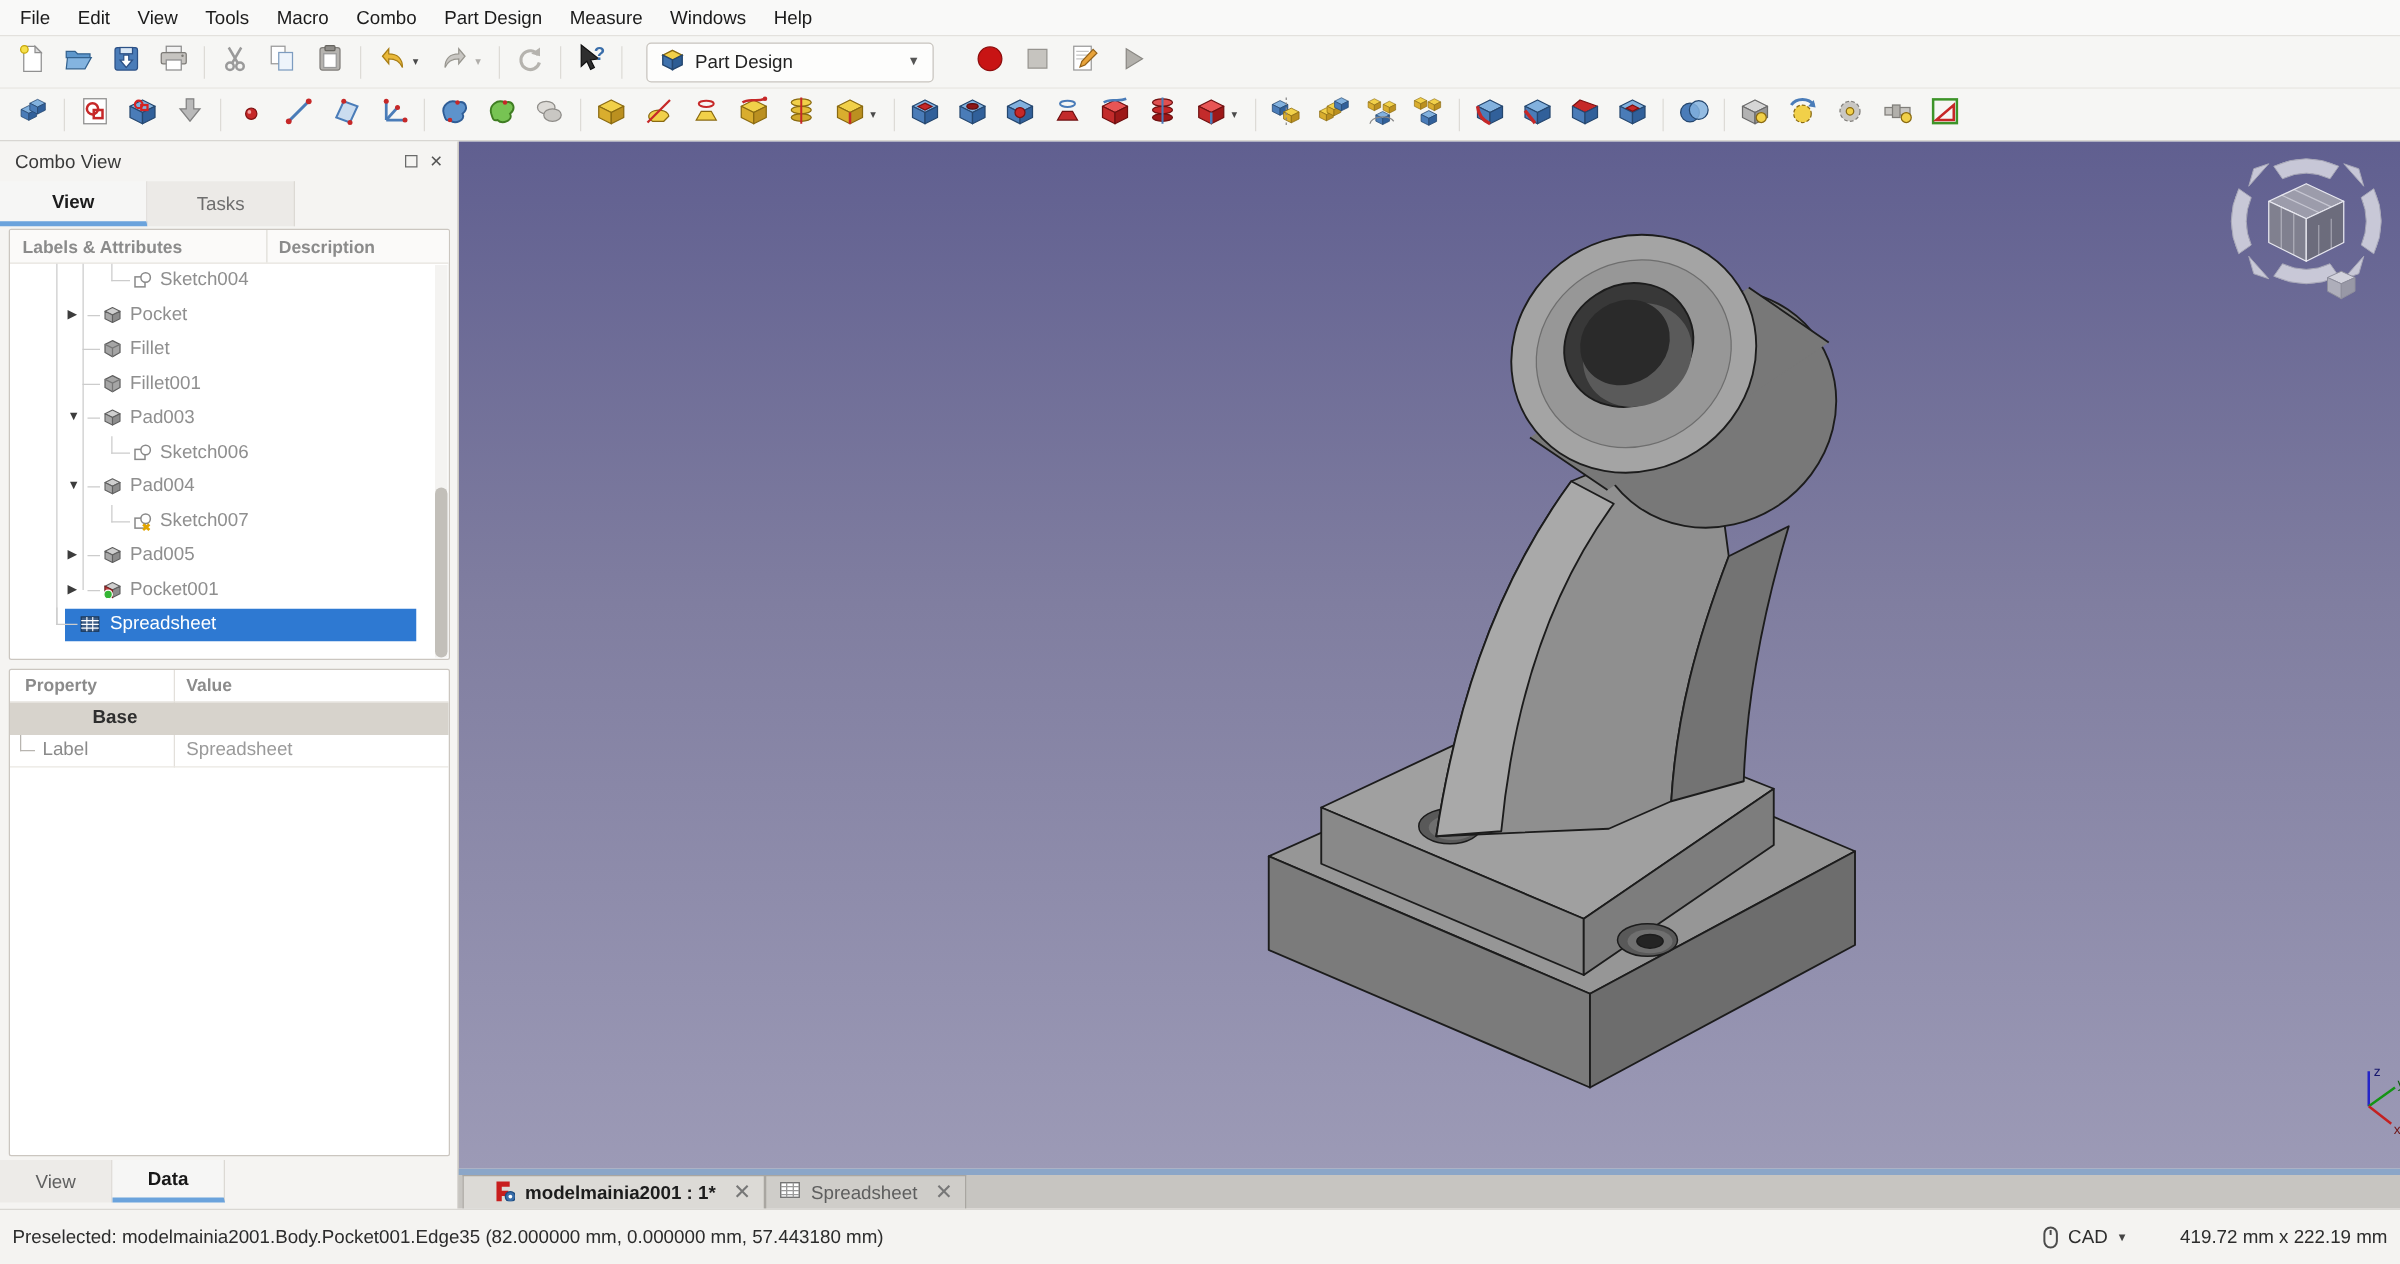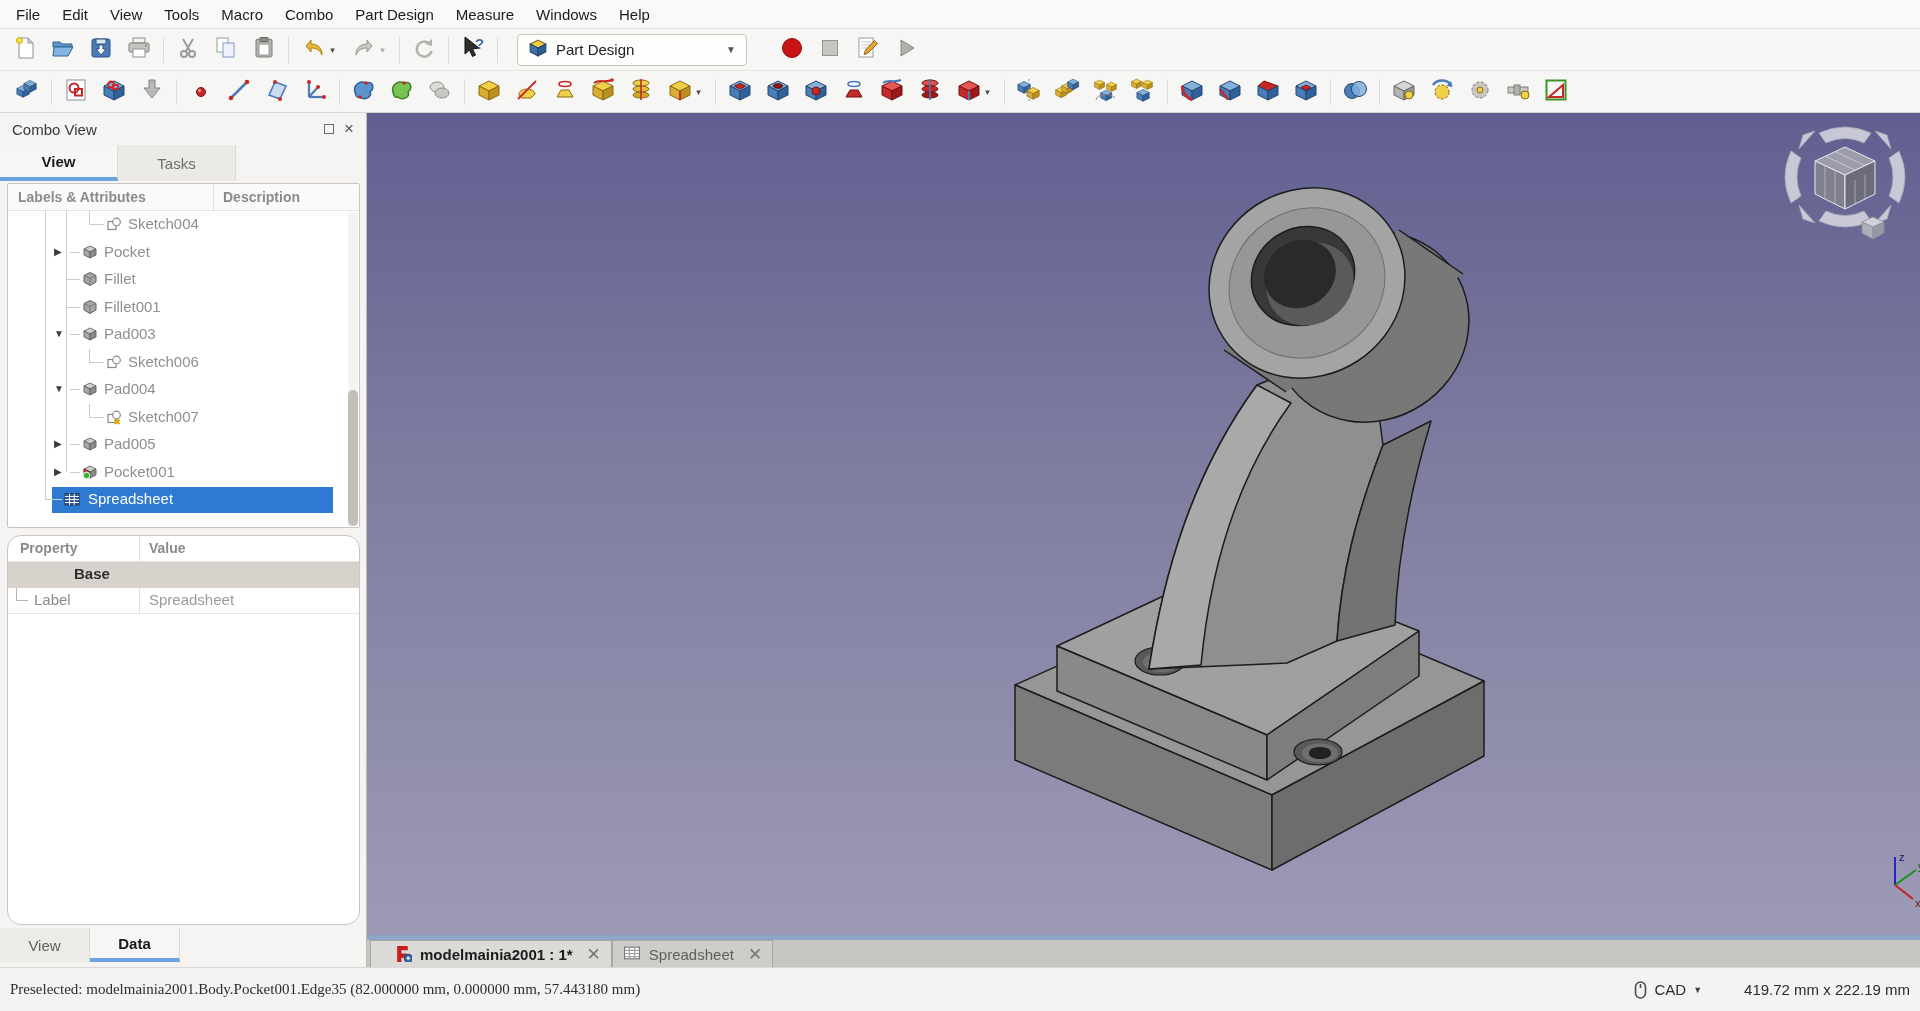--- a/index.html
+++ b/index.html
@@ -56,21 +56,21 @@
   .trow .selbar { position:absolute; left:44px; right:14px; top:0.5px; bottom:0.5px; background:#2e79d2; }
   .trow .ticon { position:absolute; top:5px; width:16px; height:16px; }
   .trow .tlabel { position:absolute; top:4px; white-space:nowrap; }
   .trow.sel .tlabel { color:#fff; }
   .tarrow { position:absolute; top:7px; font-size:10px; color:#3c3c3c; }
   .conn { position:absolute; border-color:#cccccc; }
   .scrollbar-track { position:absolute; right:1px; top:28px; bottom:1px; width:10px; background:#f4f3f1; }
   .scrollbar-thumb { position:absolute; right:0; width:10px; border-radius:5px; background:#c2bfb9; }
 
   .prop-box { position:absolute; left:7px; top:422px; width:353px; height:390px;
-    background:#fff; border:1px solid #cbc6c0; border-radius:14px; overflow:hidden; }
+    background:#fff; border:1px solid #cbc6c0; border-radius:2px; overflow:hidden; }
   .prop-cdiv { position:absolute; left:131px; top:0; height:78px; width:1px; background:#e3e0db; }
   .prop-head { position:relative; height:26px; border-bottom:1px solid #e6e3de;
     font-size:14px; font-weight:bold; color:#8b8b8b; }
   .prop-head .c1 { position:absolute; left:12px; top:4px; }
   .prop-head .c2 { position:absolute; left:141px; top:4px; }
   .prop-group { position:relative; height:26px; background:#d7d3cc; font-size:15px;
     font-weight:bold; color:#2e2e2e; z-index:2; }
   .prop-group span { position:absolute; left:26px; top:3px;margin-left:40px; }
   .prop-row { position:relative; height:26px; border-bottom:1px solid #eae7e2;
     font-size:15px; color:#8a8a8a; }
@@ -98,21 +98,21 @@
   .mdi-tabs { position:absolute; left:3px; top:5px; bottom:0; display:flex; }
   .mdi-tab { display:flex; align-items:center; padding:0 10px; gap:8px; font-size:15px;
     color:#5e5e5e; background:#cfcdc9; border:1px solid #a9a6a1; border-bottom:none; }
   .mdi-tab.active { background:#dcdad6; color:#1c1c1c; font-weight:bold;padding-left:23px; }
   .mdi-close { font-size:17px; color:#777; margin-left:6px; font-weight:normal; }
 
   
   .statusbar { position:absolute; left:0; top:967px; width:1920px; height:44px;
     background:#f4f3f1; border-top:1px solid #d9d7d3; display:flex; align-items:center;
     font-size:15px; color:#2c2c2c; z-index:30; }
-  .status-msg { margin-left:10px;font-family:Liberation Serif, serif; }
+  .status-msg { margin-left:10px; }
   .status-right { margin-left:auto; display:flex; align-items:center; margin-right:10px; gap:8px; }
   .nav-style { display:flex; align-items:center; gap:7px; padding:2px 6px; border-radius:3px; }
   .nav-style .arr { font-size:9px; color:#444; }
   .view-dims { margin-left:28px; }
 </style>
 </head>
 <body>
 
 <div class="menubar" id="menubar">
     <span class="menu-item">File</span>

